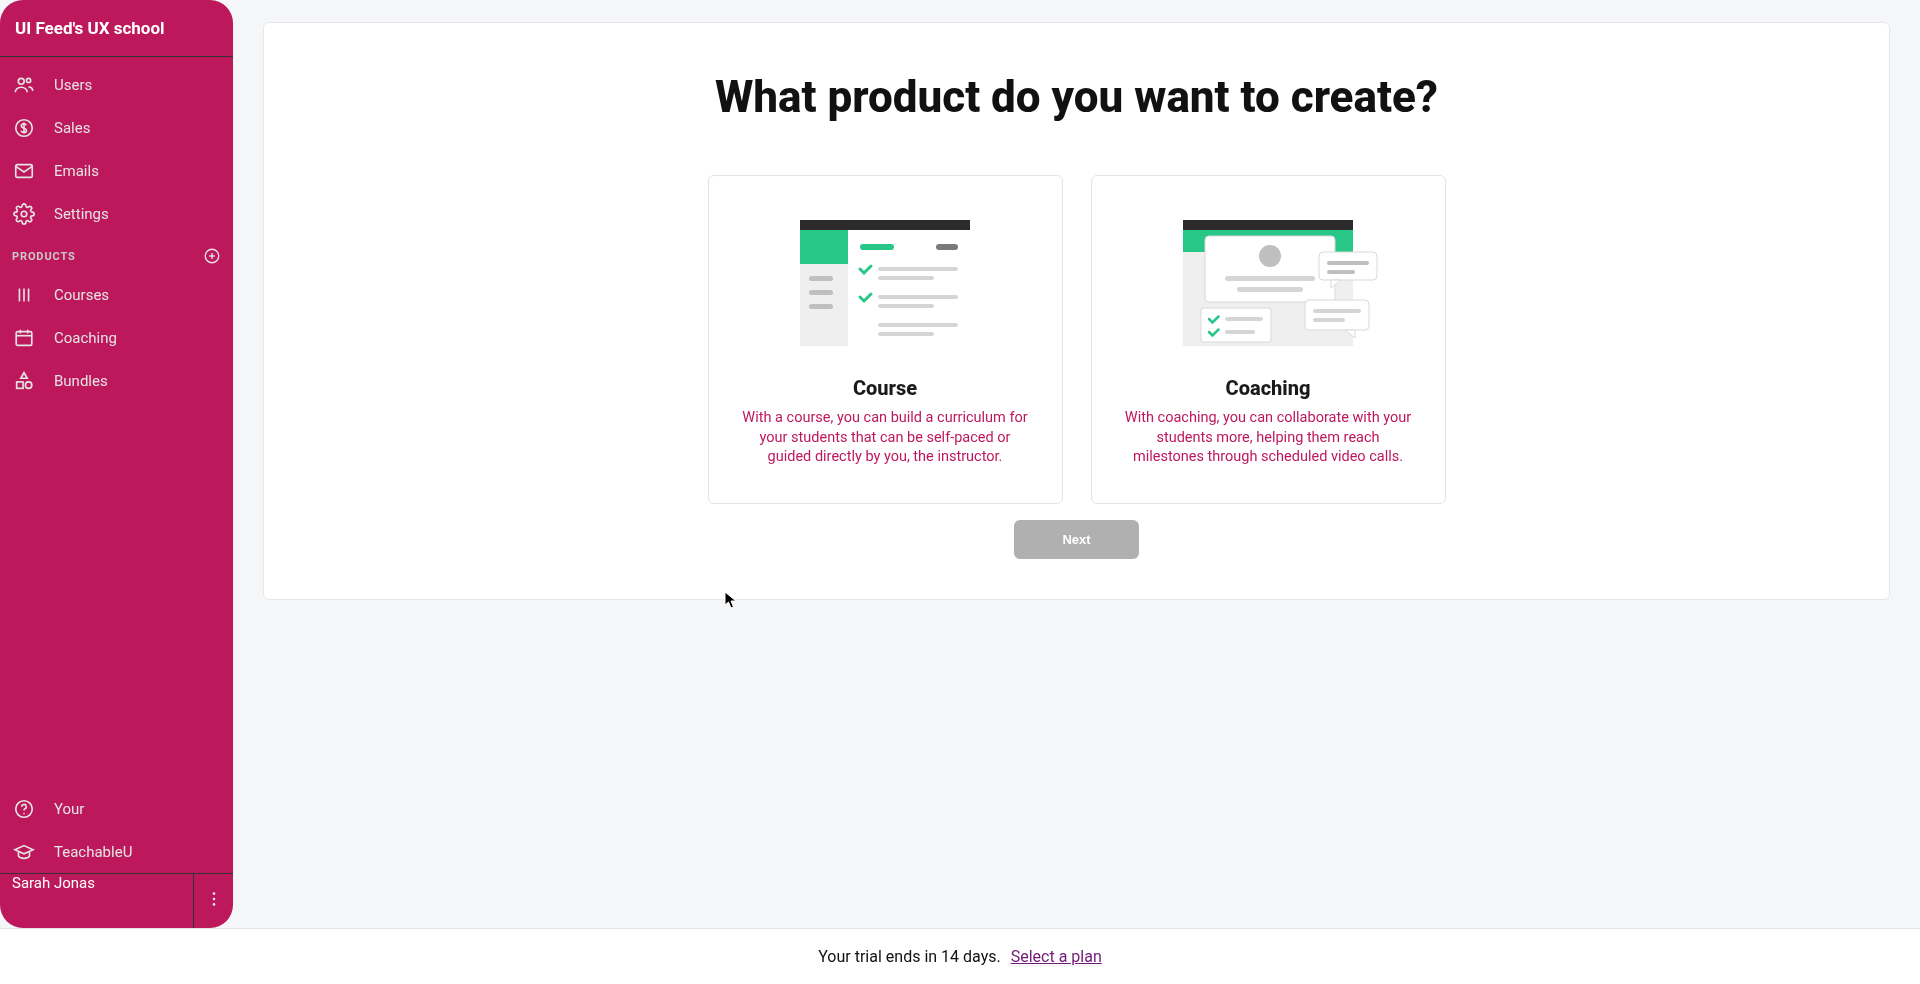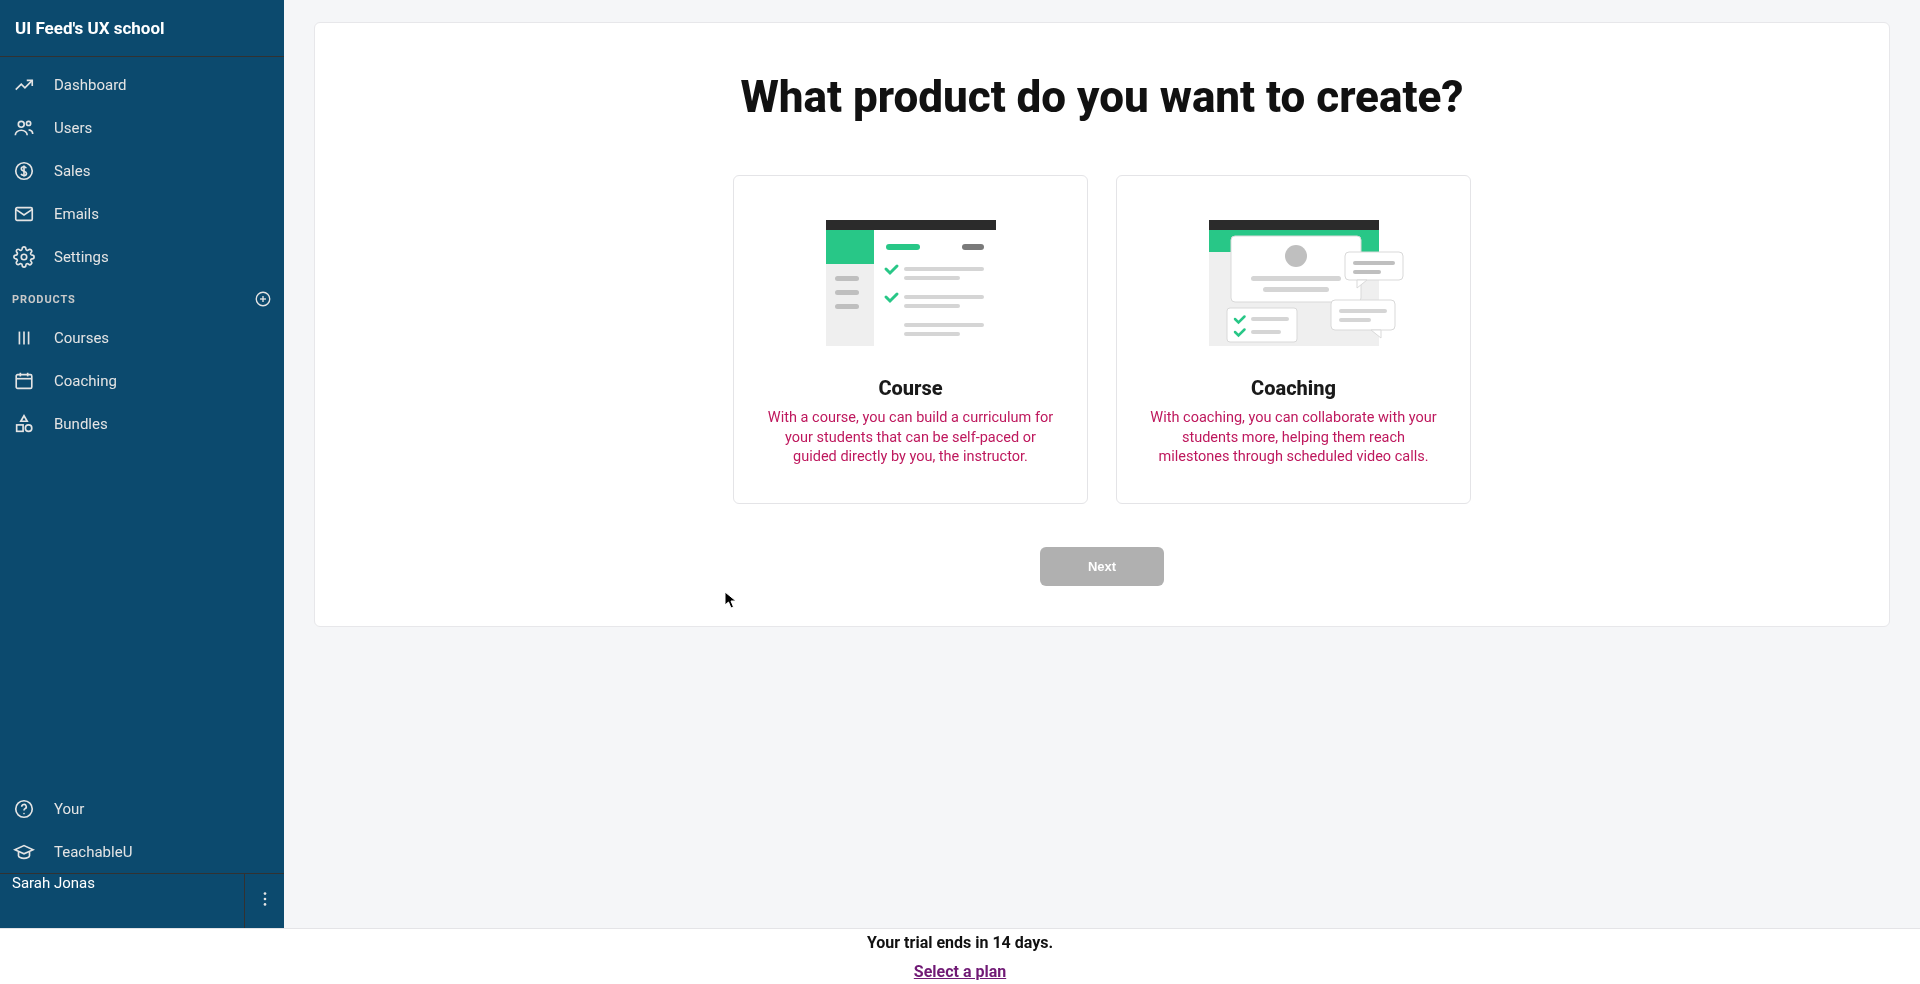--- a/index.html
+++ b/index.html
@@ -9,26 +9,27 @@
     background: #f5f6f8;
     color: #1a1a1a;
     display: flex;
     flex-direction: column;
     min-height: 100vh;
   }
   .app { display: flex; flex: 1; min-height: 0; }
 
   
   .sidebar {
-    width: 284px;
-    background: #0c4a6e;
+    width: 233px;
+    background: #be185d;
     color: #eaeaea;
     display: flex;
     flex-direction: column;
     flex-shrink: 0;
+    border-radius: 23px;
   }
   .sidebar-header {
     height: 57px;
     display: flex;
     align-items: center;
     padding: 0 15px;
     border-bottom: 1px solid #323232;
     font-weight: 700;
     font-size: 17px;
     color: #fff;
@@ -118,21 +119,21 @@
     font-size: 44px;
     font-weight: 800;
     text-align: center;
     margin-bottom: 52px;
     color: #111;
   }
   .options {
     display: flex;
     gap: 28px;
     justify-content: center;
-    margin-bottom: 43px;
+    margin-bottom: 16px;
   }
   .option-card {
     width: 355px;
     border: 1px solid #e4e4e7;
     border-radius: 6px;
     padding: 44px 32px 36px 32px;
     display: flex;
     flex-direction: column;
     align-items: center;
     cursor: pointer;
@@ -165,24 +166,23 @@
 
   
   .trial-bar {
     height: 56px;
     background: #fff;
     border-top: 1px solid #e4e4e7;
     display: flex;
     align-items: center;
     justify-content: center;
     font-size: 16px;
-    font-weight: 700;
+    font-weight: 400;
     color: #111;
     gap: 10px;
-    flex-direction: column;
   }
   .trial-bar a {
     color: #701a75;
     text-decoration: underline;
     cursor: pointer;
   }
 
   
   .fake-cursor {
     position: fixed;
@@ -198,29 +198,20 @@
 </head>
 <body>
 
 <div class="app">
   <aside class="sidebar">
     <div class="sidebar-header">
       <span>UI Feed's UX school</span>
     </div>
 
     <nav class="nav">
-      <div class="nav-item">
-        <span class="nav-icon">
-          <svg viewBox="0 0 24 24">
-              <polyline points="3 17 9 11 13 15 21 7"></polyline>
-              <polyline points="15 7 21 7 21 13"></polyline>
-            </svg>
-        </span>
-        <span>Dashboard</span>
-      </div>
       <div class="nav-item">
         <span class="nav-icon">
           <svg viewBox="0 0 24 24">
               <circle cx="9" cy="8" r="3.2"></circle>
               <path d="M2.5 20c0-3.2 3-5.5 6.5-5.5s6.5 2.3 6.5 5.5"></path>
               <circle cx="17" cy="7" r="2.3"></circle>
               <path d="M21.5 18.5c0-2.4-2-4.2-4.5-4.5"></path>
             </svg>
         </span>
         <span>Users</span>

